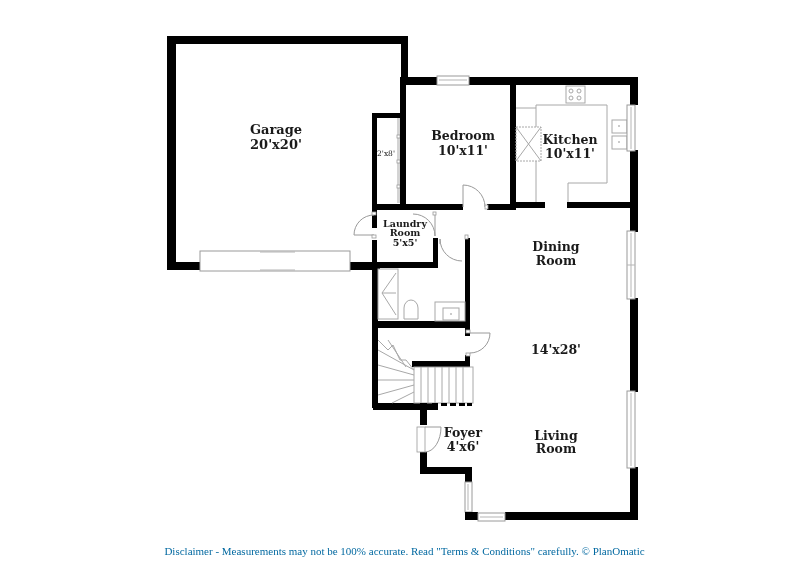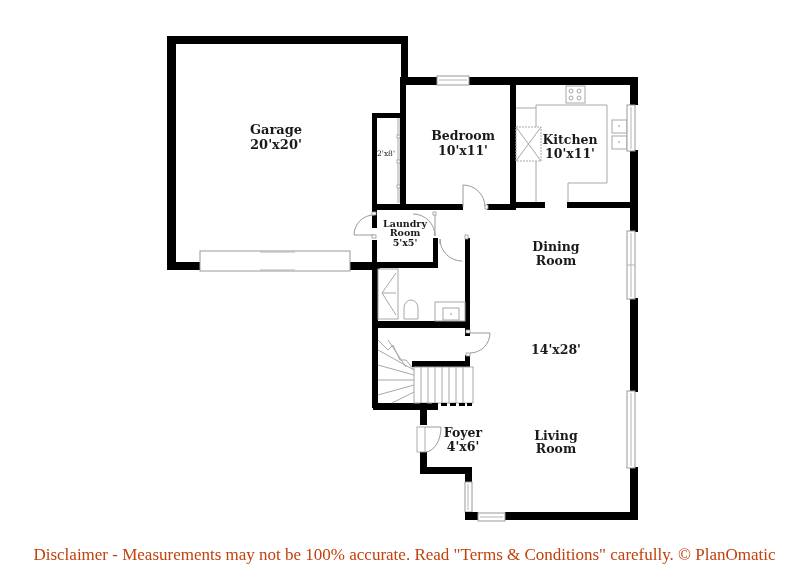--- a/index.html
+++ b/index.html
@@ -19,21 +19,21 @@
       text-anchor: middle;
     }
     .lbl-lg { font-size: 13px; }
     .lbl-md { font-size: 12.5px; }
     .lbl-sm { font-size: 9.5px; }
     .lbl-xs { font-size: 7.5px; font-weight: normal; }
     #disclaimer {
       position: absolute; left: 0; top: 545px; width: 809px;
       text-align: center;
       font-family: "Liberation Serif", "DejaVu Serif", serif;
-      font-size: 17px; color: #c2410c;
+      font-size: 11px; color: #0369a1;
     }
   </style>
 </head>
 <body>
 
 <svg id="plan" viewBox="0 0 809 588" xmlns="http://www.w3.org/2000/svg">
 
   <g>
     <rect class="wall" x="167" y="36" width="241" height="8"></rect>
     <rect class="wall" x="167" y="36" width="9" height="234"></rect>

